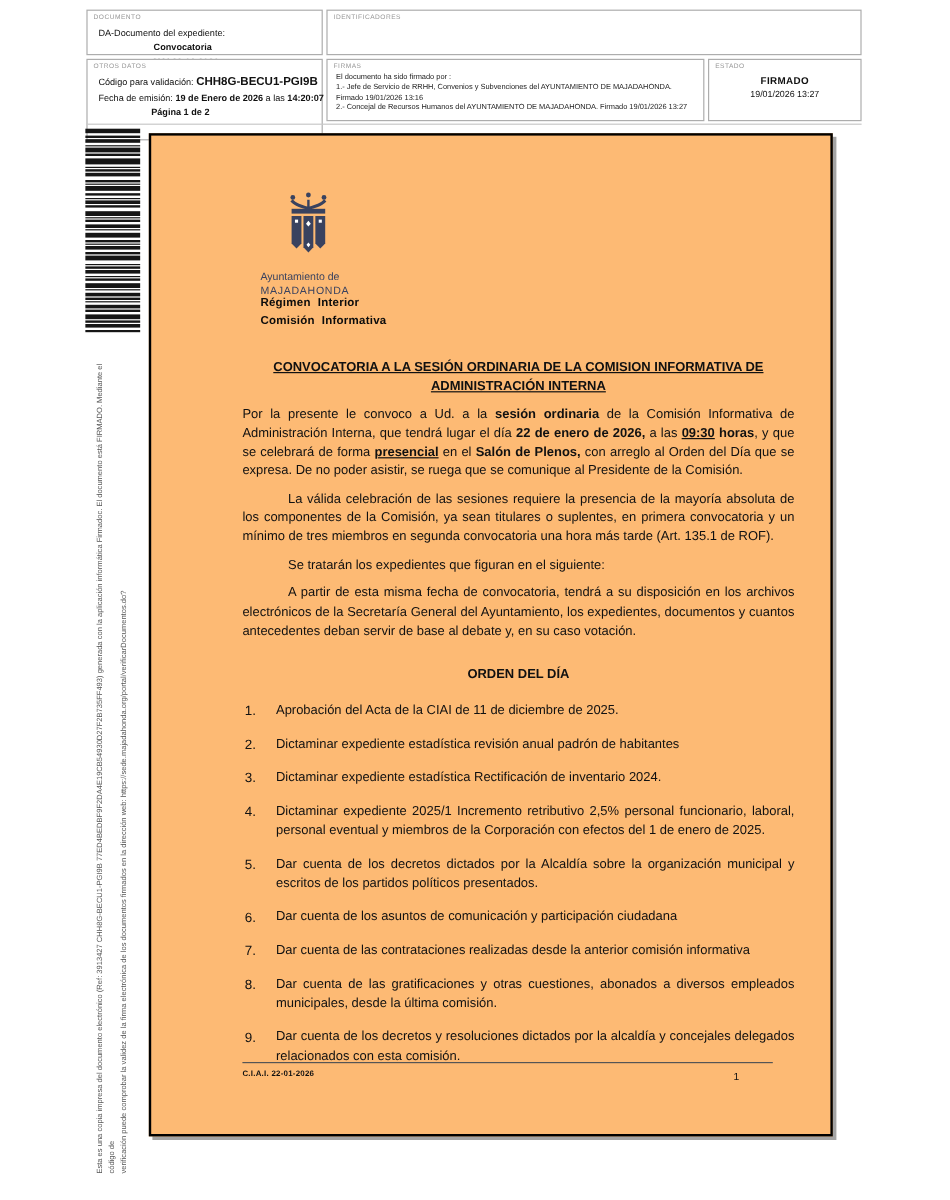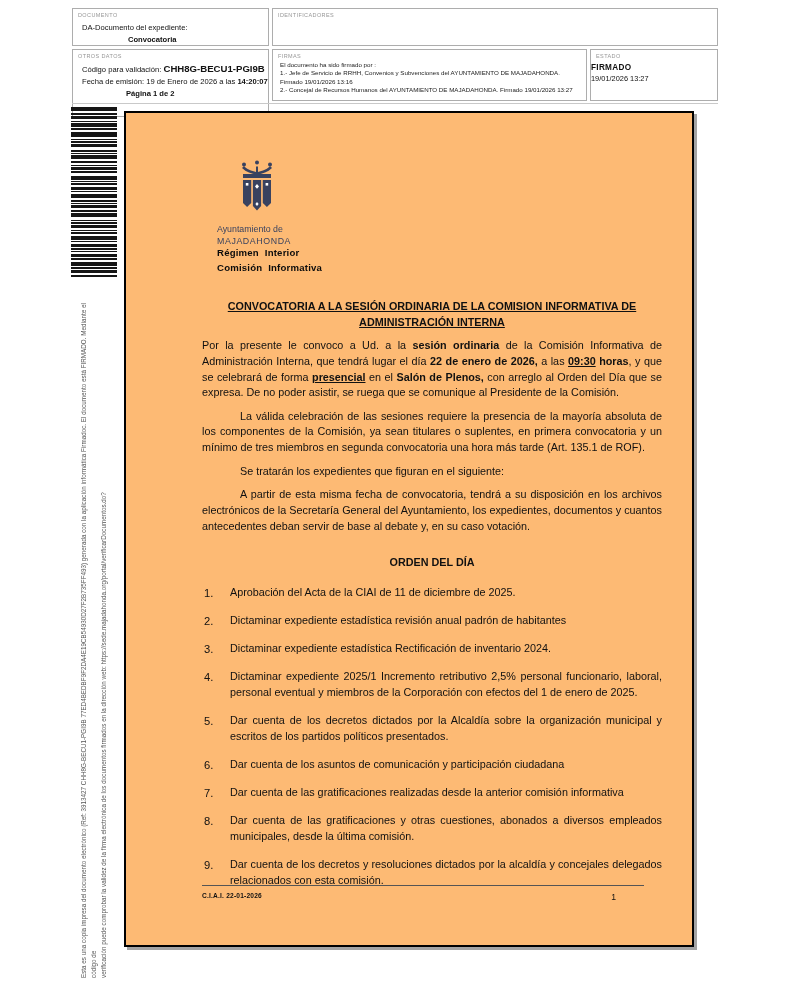--- a/index.html
+++ b/index.html
@@ -14,21 +14,21 @@
   .box-otros{left:72px;top:49px;width:197px;height:68px;}
   .box-firmas{left:272px;top:49px;width:315px;height:52px;}
   .box-estado{left:590px;top:49px;width:128px;height:52px;}
   .hdr-bottom-line{position:absolute;left:72px;top:103px;width:646px;height:1px;background:#c9c9c9;}
 
   .doc-lines{position:absolute;left:9px;top:13px;font-size:7.6px;line-height:1.55;}
   .otros-lines{position:absolute;left:9px;top:12px;font-size:7.6px;line-height:1.5;white-space:nowrap;}
   .codigo-value{font-weight:bold;font-size:9.6px;}
   .bold{font-weight:bold;margin-left:44px;}
   .firmas-lines{position:absolute;left:7px;top:11px;right:6px;font-size:6.2px;line-height:1.35;color:#222;}
-  .estado-content{position:absolute;left:0;right:0;top:13px;text-align:left;}
+  .estado-content{position:absolute;left:0;right:0;top:13px;text-align:center;}
   .estado-status{font-size:8.2px;font-weight:bold;letter-spacing:.3px;}
   .estado-date{font-size:7.4px;margin-top:2px;}
 
   
   .barcode{position:absolute;left:71px;top:107px;width:46px;height:170px;overflow:hidden;}
   .barcode .bar{width:100%;background:#161616;}
 
   
   .side-note{position:absolute;left:79px;top:978px;width:694px;
              transform:rotate(-90deg);transform-origin:0 0;
@@ -73,21 +73,21 @@
 </div>
 
 <div class="hdr-box box-identificadores">
   <span class="hdr-label">IDENTIFICADORES</span>
 </div>
 
 <div class="hdr-box box-otros">
   <span class="hdr-label">OTROS DATOS</span>
   <div class="otros-lines">
     <div><span>Código para validación: </span><span class="codigo-value">CHH8G-BECU1-PGI9B</span></div>
-    <div><span>Fecha de emisión: </span><span style="font-weight: normal;">19 de Enero de 2026</span><span> a las </span><span style="font-weight: bold;">14:20:07</span></div>
+    <div><span>Fecha de emisión: </span><span style="font-weight: bold;">19 de Enero de 2026</span><span> a las </span><span style="font-weight: bold;">14:20:07</span></div>
     <div class="bold">Página 1 de 2</div>
   </div>
 </div>
 
 <div class="hdr-box box-firmas">
   <span class="hdr-label">FIRMAS</span>
   <div class="firmas-lines">
     <div>El documento ha sido firmado por :</div>
     <div>
         <div class="signer">1.- Jefe de Servicio de RRHH, Convenios y Subvenciones del AYUNTAMIENTO DE MAJADAHONDA. Firmado 19/01/2026 13:16</div>
@@ -225,21 +225,21 @@
         <div class="oli">
         <span class="num">5.</span>
         <span class="txt">Dar cuenta de los decretos dictados por la Alcaldía sobre la organización municipal y escritos de los partidos políticos presentados.</span>
       </div>
         <div class="oli">
         <span class="num">6.</span>
         <span class="txt">Dar cuenta de los asuntos de comunicación y participación ciudadana</span>
       </div>
         <div class="oli">
         <span class="num">7.</span>
-        <span class="txt">Dar cuenta de las gratificaciones realizadas desde la anterior comisión informativa</span>
+        <span class="txt">Dar cuenta de las contrataciones realizadas desde la anterior comisión informativa</span>
       </div>
         <div class="oli">
         <span class="num">8.</span>
         <span class="txt">Dar cuenta de las gratificaciones y otras cuestiones, abonados a diversos empleados municipales, desde la última comisión.</span>
       </div>
         <div class="oli">
         <span class="num">9.</span>
         <span class="txt">Dar cuenta de los decretos y resoluciones dictados por la alcaldía y concejales delegados relacionados con esta comisión.</span>
       </div>
       </div>

